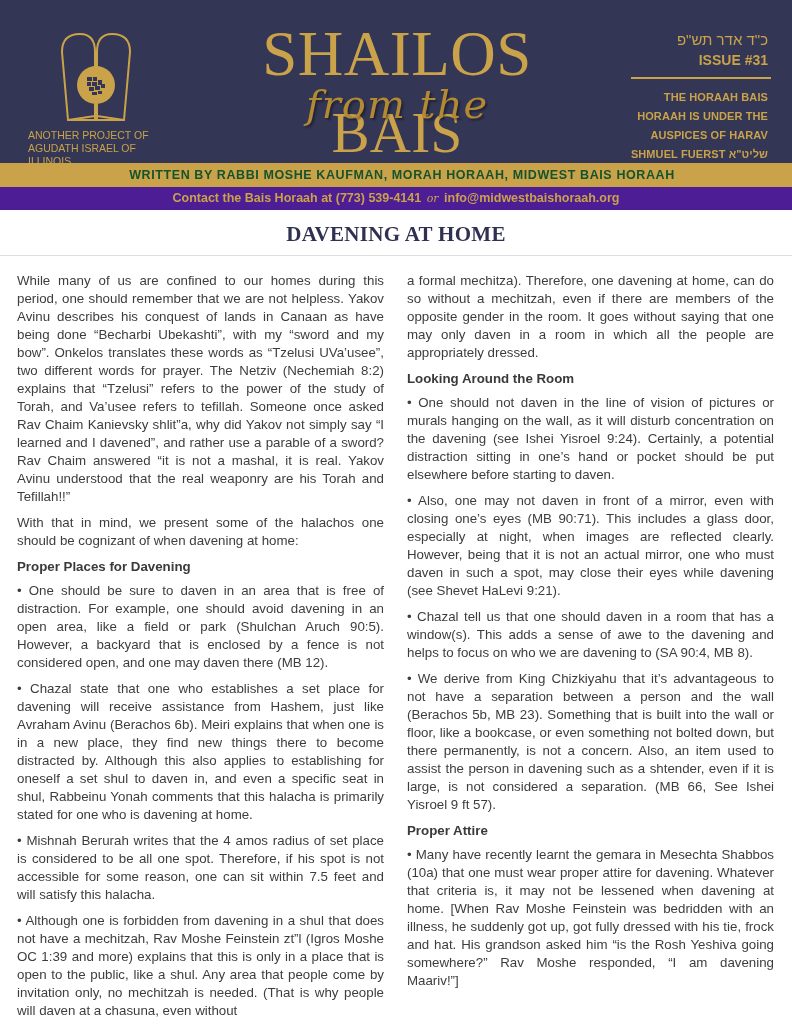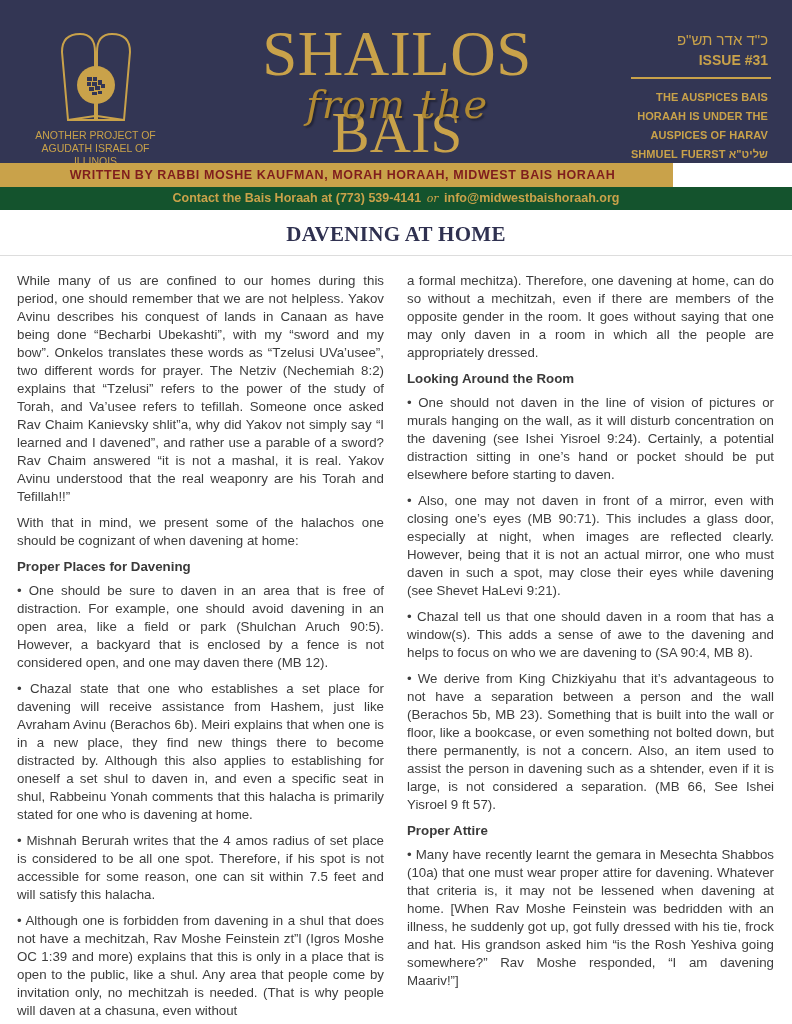--- a/index.html
+++ b/index.html
@@ -2,35 +2,35 @@
 <html><head>
 <meta charset="utf-8">
 <style>
   * { margin: 0; padding: 0; box-sizing: border-box; }
   html, body { width: 792px; height: 1024px; background: #ffffff; overflow: hidden; }
   body { font-family: "Liberation Sans", sans-serif; color: #3b3b3b; position: relative; }
 
   .masthead { position: absolute; left: 0; top: 0; width: 792px; height: 163px; background: #333654; }
   .logo { position: absolute; left: 28px; top: 30px; width: 135px; }
   .logo svg { display: block; margin: 0 auto; }
-  .logo-caption { color: #c9a24a; font-size: 10.5px; line-height: 13px; text-align: center; margin-top: 5px; letter-spacing: 0; }
+  .logo-caption { color: #c9a24a; font-size: 10.5px; line-height: 13px; margin-top: 5px; letter-spacing: 0; }
 
   .title-block { position: absolute; left: 222px; top: 22px; width: 350px; height: 140px; text-align: center; }
   .title-line1 { font-family: "Liberation Serif", serif; color: #c9a24a; font-size: 63px; line-height: 64px; letter-spacing: 0.5px; }
   .title-script { position: absolute; left: 0; width: 350px; top: 62px; font-family: "DejaVu Serif", serif; font-style: italic; color: #b18a33; font-size: 40px; line-height: 40px; letter-spacing: 1px; text-shadow: 2px 2px 2px rgba(0,0,0,0.35); }
   .title-line2 { position: absolute; left: 0; width: 350px; top: 86px; font-family: "Liberation Serif", serif; color: #c9a24a; font-size: 57px; line-height: 50px; letter-spacing: 0.3px; }
 
   .issue-block { position: absolute; left: 628px; top: 30px; width: 140px; text-align: right; color: #c9a24a; font-weight: bold; }
   .hebrew-date { font-size: 15px; line-height: 20px; font-weight: normal; direction: rtl; text-align: right; }
   .issue-num { font-size: 14px; line-height: 20px; }
   .issue-rule { width: 140px; height: 2px; background: #c9a24a; margin: 7px 0 9px 0; margin-left: 3px; }
   .auspices { font-size: 11px; line-height: 19px; letter-spacing: 0.1px; }
 
-  .byline-band { position: absolute; left: 0; top: 163px; width: 673px; height: 24px; background: #c9a24a; color: #7f1d1d; font-weight: bold; font-size: 12.5px; line-height: 24px; text-align: center; letter-spacing: 0.6px; padding-left: 12px; }
-  .contact-band { position: absolute; left: 0; top: 187px; width: 792px; height: 23px; background: #14532d; color: #c9a24a; font-weight: bold; font-size: 12.5px; line-height: 23px; text-align: center; }
+  .byline-band { position: absolute; left: 0; top: 163px; width: 792px; height: 24px; background: #c9a24a; color: #14532d; font-weight: bold; font-size: 12.5px; line-height: 24px; text-align: center; letter-spacing: 0.6px; padding-left: 12px; }
+  .contact-band { position: absolute; left: 0; top: 187px; width: 792px; height: 23px; background: #4c1d95; color: #c9a24a; font-weight: bold; font-size: 12.5px; line-height: 23px; text-align: center; }
   .contact-band .sep { font-style: italic; font-family: "DejaVu Serif", serif; font-weight: normal; font-size: 11px; margin: 0 2px; }
 
   .article-title { position: absolute; left: 0; top: 218px; width: 792px; text-align: center; font-family: "Liberation Serif", serif; color: #2f3150; font-size: 21px; line-height: 32px; letter-spacing: 0.3px; }
   .title-rule { position: absolute; left: 0; top: 255px; width: 792px; height: 1px; background: #dddddd; }
 
   .col { position: absolute; top: 272px; width: 367px; font-size: 13.3px; line-height: 18px; text-align: justify; color: #3d3d3d; }
   .col-left { left: 17px; }
   .col-right { left: 407px; width: 367px; }
   .col p { margin-bottom: 8px; }
   .col h3 { font-size: 13.3px; line-height: 18px; font-weight: bold; color: #3a3a3a; margin: 4px 0 6px 0; }
@@ -68,21 +68,21 @@
     <div class="title-line1">SHAILOS</div>
     <div class="title-line2">BAIS HORAAH</div>
     <div class="title-script">from the</div>
   </div>
 
   <div class="issue-block">
     <div class="hebrew-date">כ"ד אדר תש"פ</div>
     <div class="issue-num">ISSUE #31</div>
     <div class="issue-rule"></div>
     <div class="auspices">
-      <div>THE AUSPICES BAIS</div>
+      <div>THE HORAAH BAIS</div>
       <div>HORAAH IS UNDER THE</div>
       <div>AUSPICES OF HARAV</div>
       <div>SHMUEL FUERST שליט"א</div>
     </div>
   </div>
 </header>
 
 <div class="byline-band">WRITTEN BY RABBI MOSHE KAUFMAN, MORAH HORAAH, MIDWEST BAIS HORAAH</div>
 
 <div class="contact-band">

